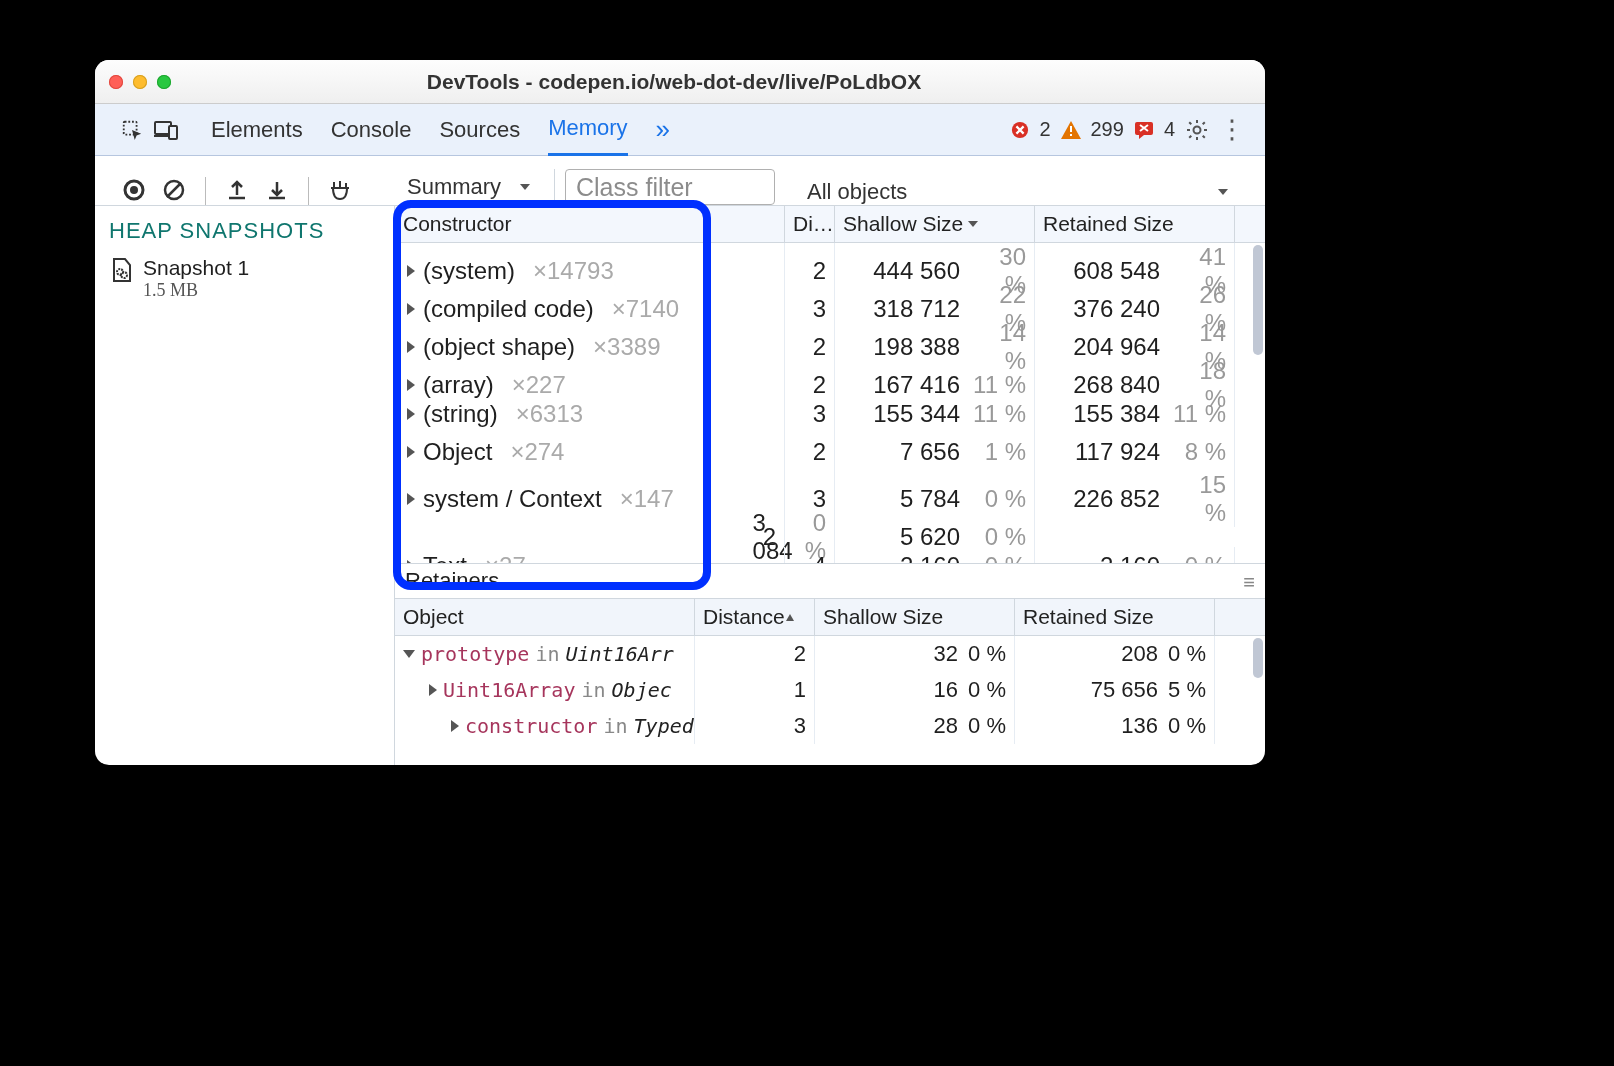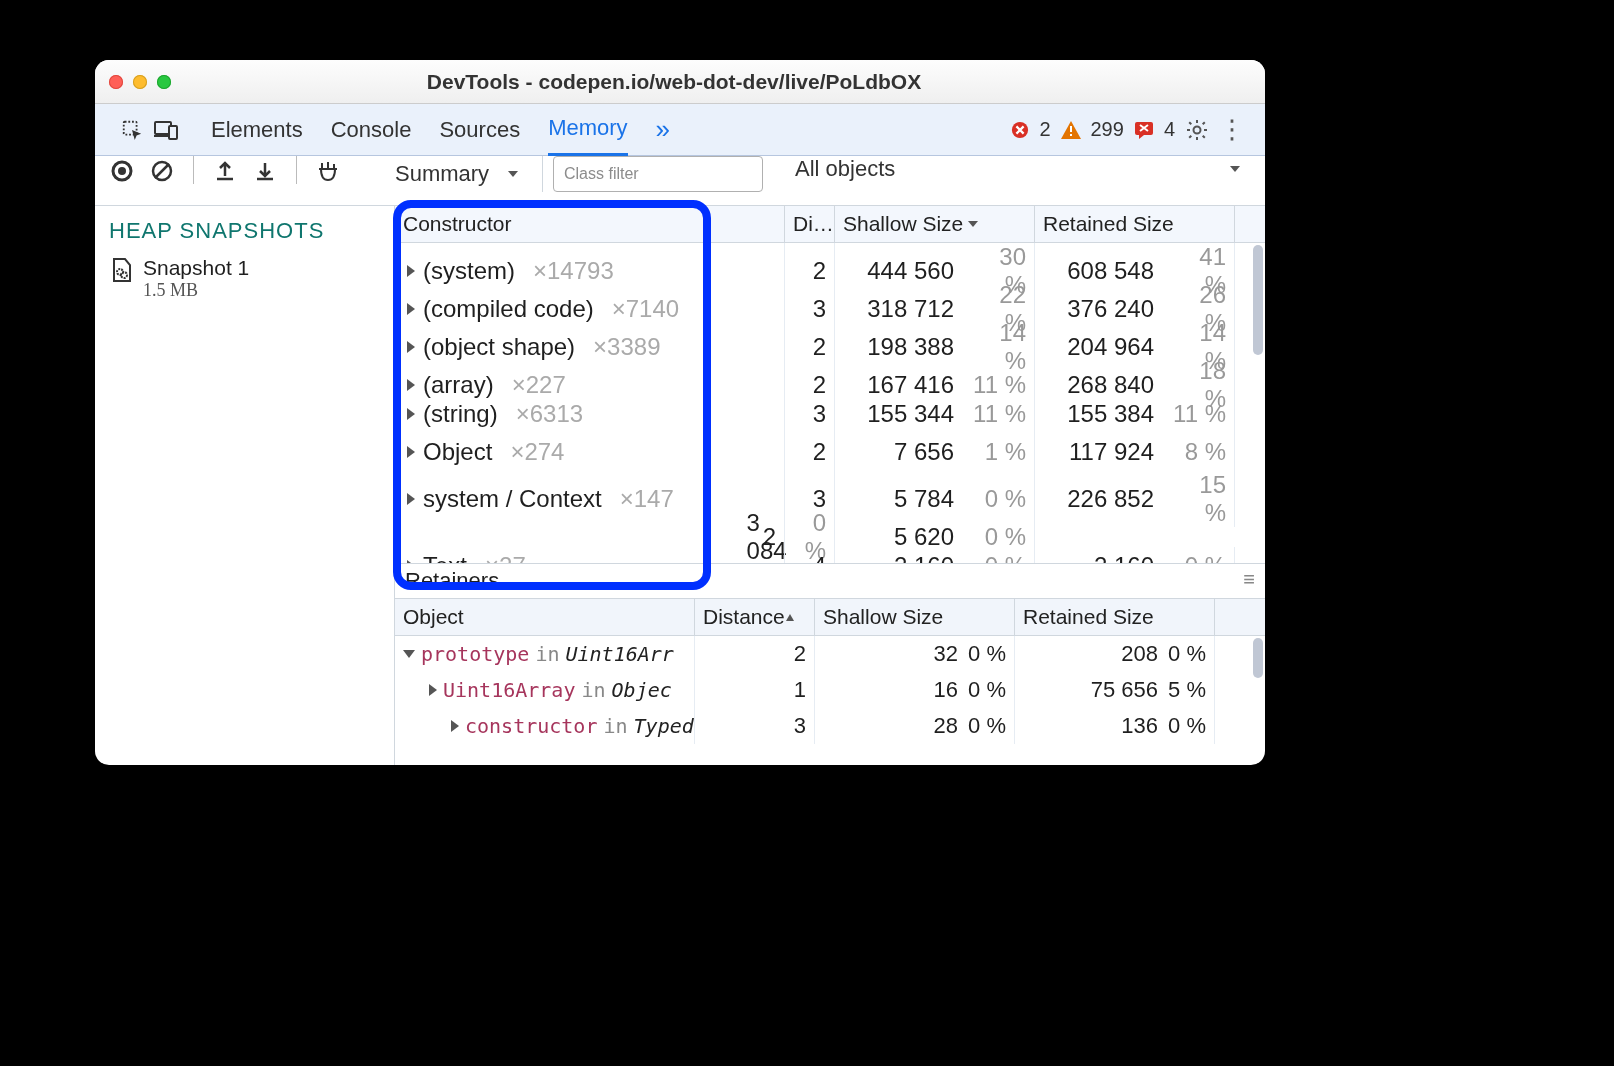--- a/index.html
+++ b/index.html
@@ -60,29 +60,29 @@
   .tabsbar .icon-btn { width: 34px; height: 34px; display:flex;align-items:center;justify-content:center;color:#333; }
   .tabsbar .tabset { display: flex; align-items: center; gap: 28px; margin-left: 28px; flex:1; }
   .tab { color:#333; cursor:pointer; height:52px; display:flex; align-items:center; }
   .tab.active { color: var(--blue); border-bottom: 3px solid var(--blue); }
   .counts { display:flex; align-items:center; gap:10px; margin-right:10px; color:#333; font-size:20px;}
   .badge-msg svg{vertical-align:-3px}
   .right-ic { display:flex; gap:10px; align-items:center; color:#555;}
 
   
   .toolbar2 {
-    height: 50px; display:flex; align-items:flex-start; gap:10px;
+    height: 50px; display:flex; align-items:flex-end; gap:10px;
     border-bottom: 1px solid var(--border);
-    padding: 0 12px; font-size: 22px; background:#fff;
+    padding: 0 24px; font-size: 22px; background:#fff;
   }
   .tbic { width: 30px; height: 30px; display:flex;align-items:center;justify-content:center;color:#444; }
   .vdiv { width:1px; height:28px; background:#bbb; margin:0 6px;}
   .select-box { height: 36px; padding: 0 12px; display:flex;align-items:center; gap:18px; font-size:22px; color:#333; border-right:1px solid var(--border); background:#fff; min-width:160px;}
   .select-box svg { fill:#555;}
-  .class-filter { height:36px; border:1px solid #b0b0b0; border-radius:4px; padding:0 10px; font-size:16px; color:#888; width:210px; display:flex;align-items:center; background:#fff;}
+  .class-filter { height:36px; border:1px solid #b0b0b0; border-radius:4px; padding:0 10px; font-size:25px; color:#888; width:210px; display:flex;align-items:center; background:#fff;}
   .objfilter { margin-left:10px; flex:1; padding:0 12px; display:flex;align-items:center; justify-content:space-between; font-size:22px; color:#333;}
 
   
   .maingrid {
     flex: 1; display: grid;
     grid-template-columns: 300px 1fr;
     min-height: 0;
   }
   .sidebar {
     border-right: 1px solid var(--border);
@@ -114,36 +114,36 @@
   .row {
     display:grid;
     grid-template-columns: 390px 50px 200px 200px 14px ;
     font-size: var(--row-font); font-variant-numeric: tabular-nums;
     height: 38px; align-items:center;
   }
   .row>div{ padding: 0 8px; border-right:1px solid #e6ecf3; height:100%; display:flex; align-items:center;}
   .row>div:last-child{border-right:none;}
   .row .ctor { gap:8px; white-space:nowrap; overflow:hidden; }
   .row .dist { justify-content:flex-end; }
-  .row .szcell { justify-content:flex-end; gap:18px;}
+  .row .szcell { justify-content:flex-end; gap:12px;}
   .row .pct { color:#999; width:54px; text-align:right; display:inline-block;}
   .row .cnt { color:#aaa; margin-left:10px;}
   .tw { width:0; height:0; border-left:8px solid #555; border-top:6px solid transparent; border-bottom:6px solid transparent; margin-left:4px;}
   .twd { width:0; height:0; border-top:8px solid #555; border-left:6px solid transparent; border-right:6px solid transparent;}
 
   
   .hl-box {
     position:absolute; pointer-events:none;
     border: 8px solid var(--hl-border);
     border-radius: 18px;
     z-index: 50;
   }
 
   
-  .ret-title { display:flex; padding:4px 10px; font-size:22px; align-items:flex-start; justify-content:space-between; border-top:1px solid var(--border);}
+  .ret-title { display:flex; padding:4px 10px; font-size:22px; align-items:flex-end; justify-content:space-between; border-top:1px solid var(--border);}
   .ret-body .rrow{
     display:grid;
     grid-template-columns: 300px 120px 200px 200px 14px;
     font-size:22px; font-variant-numeric: tabular-nums; height:36px; align-items:center;
   }
   .rrow>div{padding:0 8px; border-right:1px solid #e6ecf3; height:100%; display:flex;align-items:center;}
   .rrow>div:last-child{border-right:none;}
   .rrow .obj{ gap:6px; white-space:nowrap; overflow:hidden; font-family: ui-monospace, Menlo, monospace; font-size:20px;}
   .rrow .num{ justify-content:flex-end;}
   .rrow .pair{ justify-content:flex-end; gap:10px;}

